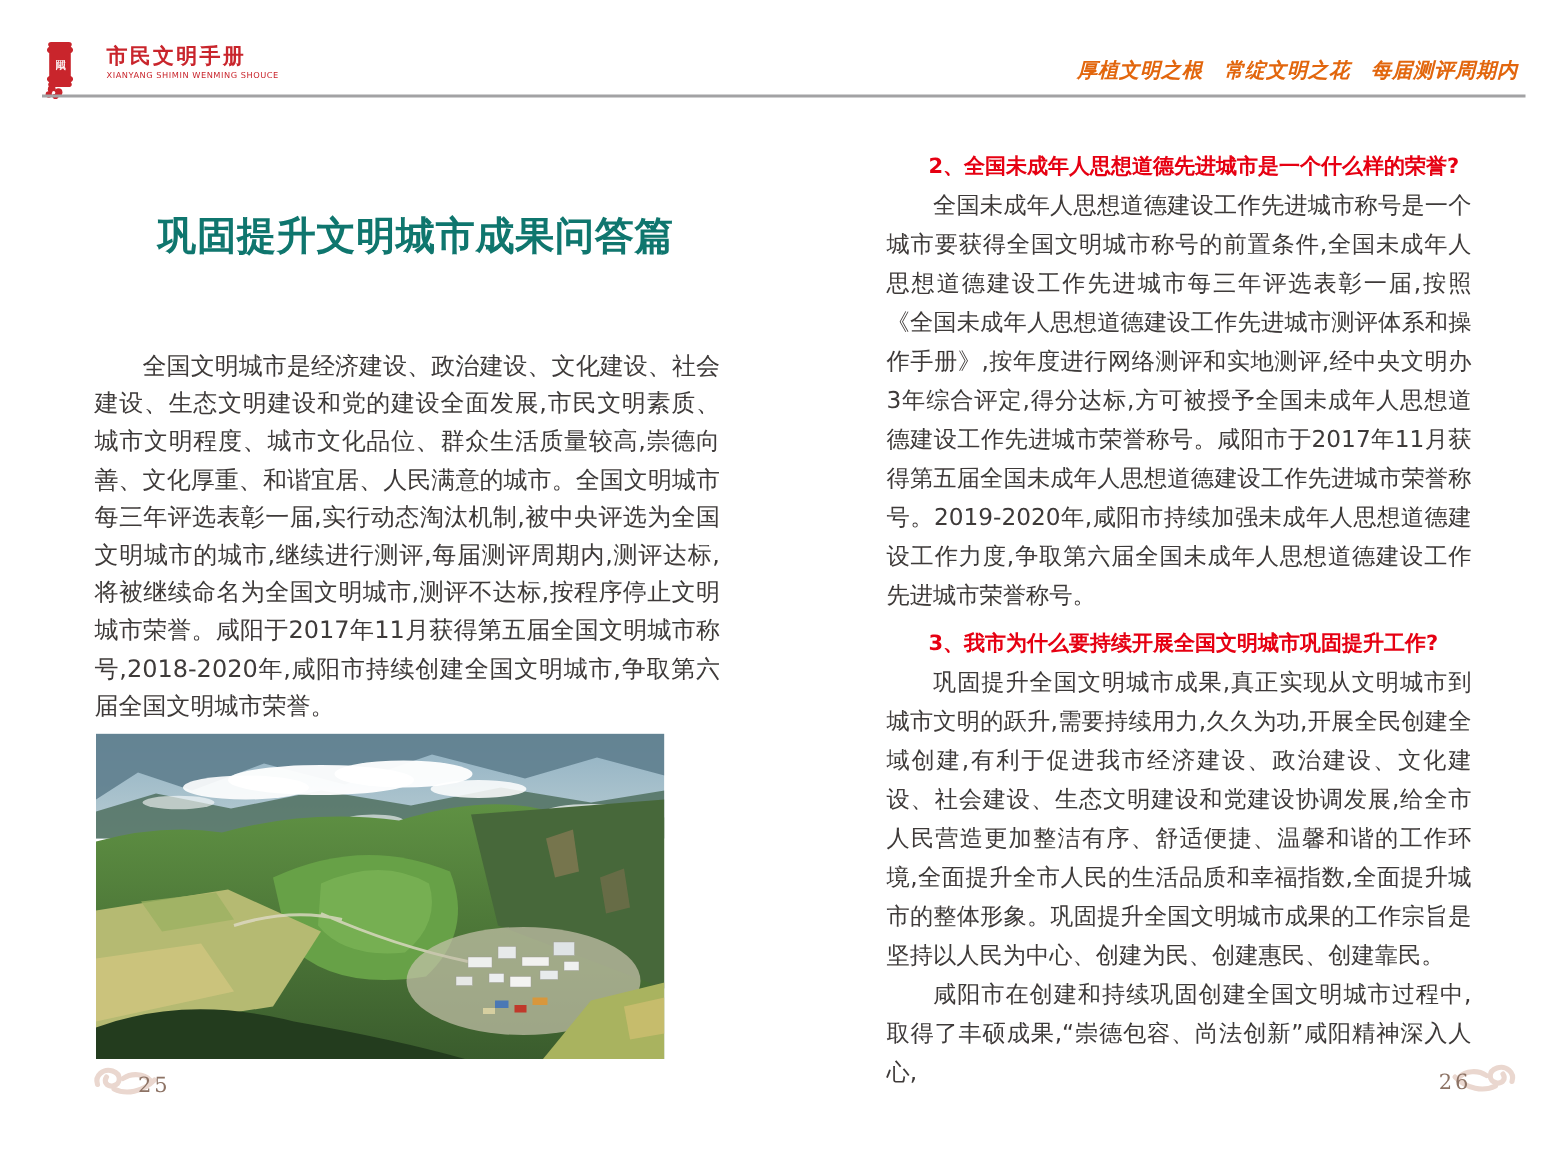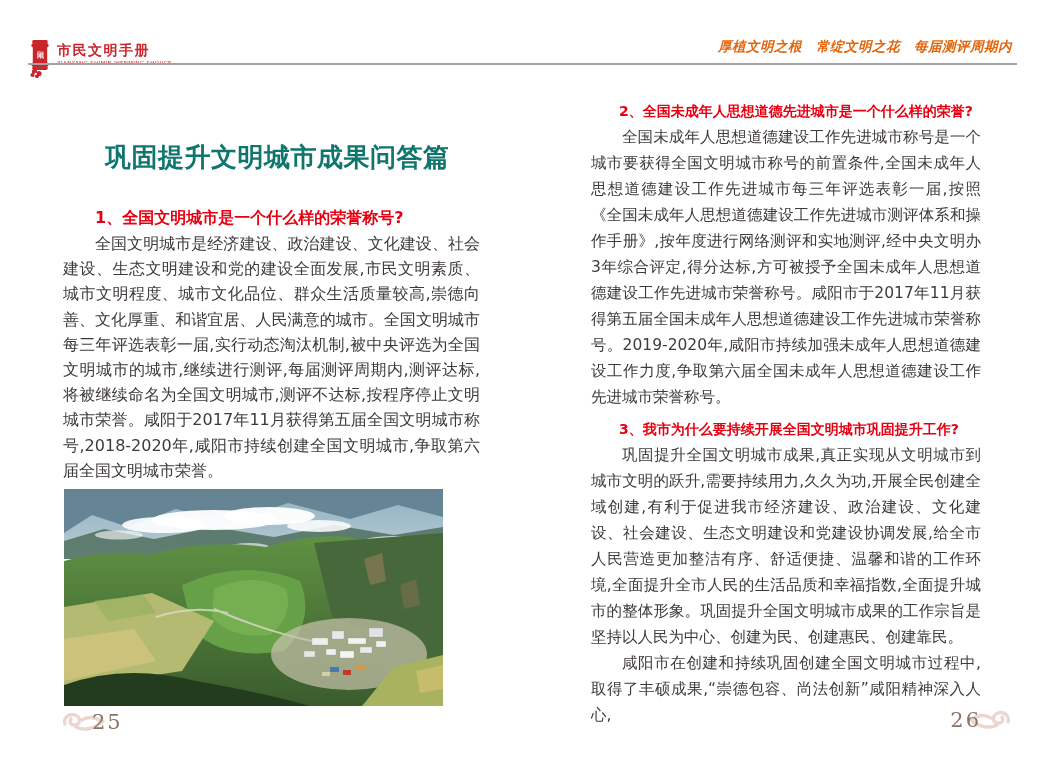--- a/index.html
+++ b/index.html
@@ -1,20 +1,20 @@
 <!DOCTYPE html>
 <html><head>
 <meta charset="utf-8">
 <style>
   html,body{margin:0;padding:0;background:#ffffff;}
   .page{position:relative;width:1045px;height:779px;background:#ffffff;overflow:hidden;
         font-family:"DejaVu Sans",sans-serif;color:#3e3a39;}
 
   
-  .logo{position:absolute;left:30px;top:26px;display:flex;align-items:flex-start;gap:6px;margin-top:12px;}
+  .logo{position:absolute;left:30px;top:26px;display:flex;align-items:flex-start;gap:20px;}
   .logo-seal{flex:0 0 auto;}
   .logo-text{display:flex;flex-direction:column;padding-top:4px;}
   .logo-title{font-family:"DejaVu Serif",serif;font-weight:bold;font-size:14px;
               color:#c9252c;letter-spacing:1.5px;line-height:16px;}
   .logo-pinyin{font-size:5.5px;color:#c9252c;letter-spacing:.35px;margin-top:2px;}
   .slogan{position:absolute;right:33px;top:38px;font-family:"DejaVu Serif",serif;
           font-style:italic;font-weight:bold;font-size:13.5px;color:#e2660d;letter-spacing:.5px;}
   .header-rule{position:absolute;left:28px;right:28px;top:63px;height:2px;background:#a2a2a4;}
 
   
@@ -28,22 +28,22 @@
   .photo svg{display:block;width:100%;height:100%;}
 
   
   .right-col{position:absolute;left:591px;top:98px;width:390px;font-size:15.5px;line-height:26px;}
   .right-col p{margin:0;text-align:justify;text-indent:2em;}
   .right-col .q-heading{font-size:14px;line-height:26px;text-align:left;}
   .right-col .q3-h{margin-top:6px;}
   .right-col .q4-h{margin-top:4px;}
 
   
-  .pageno{position:absolute;display:flex;align-items:center;font-family:"DejaVu Serif",serif;
-          font-size:21px;color:#8d7365;letter-spacing:2px;}
+  .pageno{position:absolute;display:flex;align-items:flex-end;font-family:"DejaVu Serif",serif;
+          font-size:14px;color:#8d7365;letter-spacing:2px;}
   .pageno-left{left:60px;top:710px;}
   .pageno-right{right:32px;top:708px;}
   .pageno .num{position:relative;z-index:2;}
   .orn{display:block;}
   .orn-left{margin-right:-14px;}
   .orn-right{margin-left:-14px;transform:scaleX(-1);}
 </style>
 </head>
 <body>
 
@@ -68,21 +68,20 @@
       <span class="logo-pinyin">XIANYANG SHIMIN WENMING SHOUCE</span>
     </span>
   </div>
 
   <div class="slogan">厚植文明之根　常绽文明之花　每届测评周期内</div>
 
   <div class="header-rule"></div>
 
   <div class="section-title">巩固提升文明城市成果问答篇</div>
 
-  <p class="q-heading q1-heading">1、全国文明城市是一个什么样的荣誉称号?</p>
 
   <p class="q1-body">全国文明城市是经济建设、政治建设、文化建设、社会建设、生态文明建设和党的建设全面发展,市民文明素质、城市文明程度、城市文化品位、群众生活质量较高,崇德向善、文化厚重、和谐宜居、人民满意的城市。全国文明城市每三年评选表彰一届,实行动态淘汰机制,被中央评选为全国文明城市的城市,继续进行测评,每届测评周期内,测评达标,将被继续命名为全国文明城市,测评不达标,按程序停止文明城市荣誉。咸阳于2017年11月获得第五届全国文明城市称号,2018-2020年,咸阳市持续创建全国文明城市,争取第六届全国文明城市荣誉。</p>
 
   <div class="photo">
     <svg viewBox="0 0 379 217" preserveAspectRatio="none">
       <defs>
         <linearGradient id="sky" x1="0" y1="0" x2="0" y2="1">
           <stop offset="0" stop-color="#8fb0c2"></stop>
             <stop offset="1" stop-color="#b9cdd3"></stop>
         </linearGradient>

